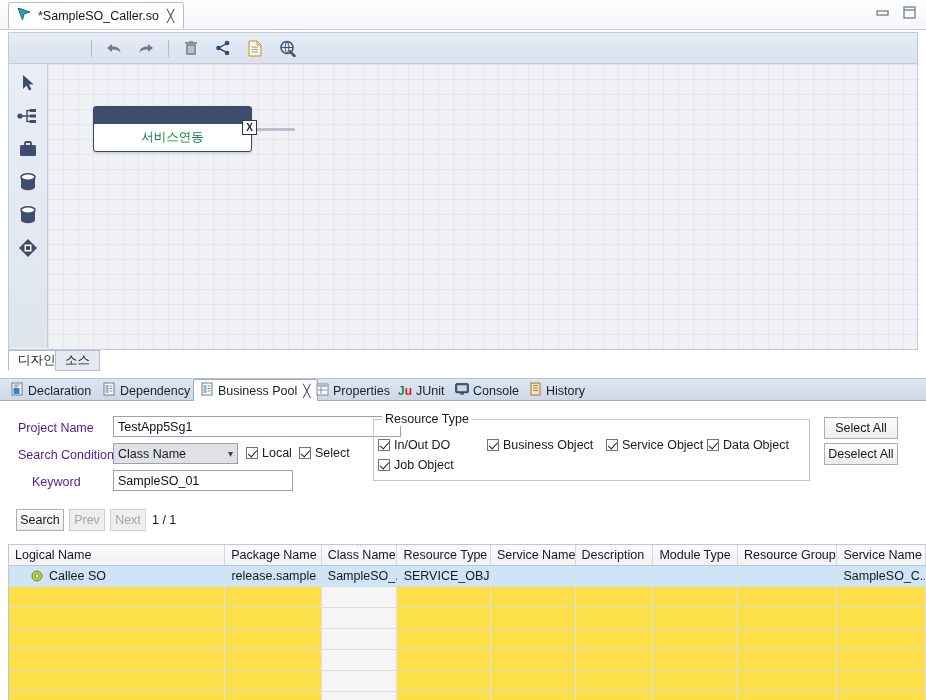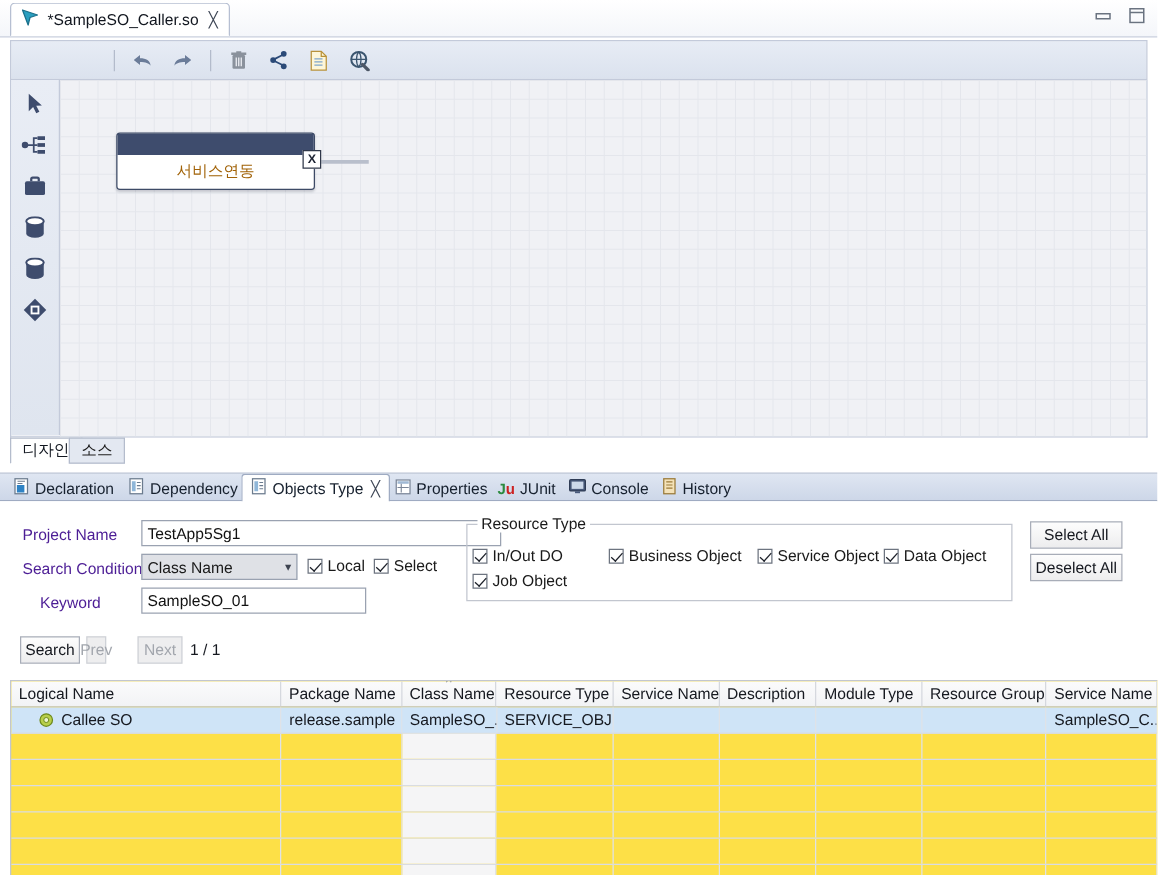--- a/index.html
+++ b/index.html
@@ -61,21 +61,21 @@
     background-image:
       linear-gradient(to right, #e4e6ec 1px, transparent 1px),
       linear-gradient(to bottom, #e4e6ec 1px, transparent 1px);
     background-size: 15px 15px;
     overflow:hidden;
   }
   .node { position:absolute; border:1px solid #3d4a66; border-radius:3px; background:#ffffff;
           box-shadow:0 1px 2px rgba(40,50,70,.22); }
   .node-head { background:#3e4c6d; height:17px; position:relative; }
   .node-body { display:flex; align-items:center; justify-content:center; height:100%;
-               font-size:12.5px; color:#a16207; }
+               font-size:12.5px; color:#15803d; }
   .node-a { left:45px; top:42px; width:159px; height:46px; }
   .node-b { left:245px; top:42px; width:157px; height:46px; }
   .xbadge { position:absolute; right:-6px; top:13px; width:15px; height:15px;
             border:1px solid #30384a; background:#fff; font-size:10px; font-weight:bold;
             display:flex; align-items:center; justify-content:center; color:#1a2030; cursor:pointer;}
   .connector { position:absolute; left:207px; top:64px; width:40px; height:3px; background:#b9bfcc;}
   .bolt { position:absolute; right:7px; top:2px; }
 
   
   .dstabs { position:absolute; left:8px; top:350px; width:910px; height:21px; }
@@ -299,21 +299,21 @@
     <span>Dependency</span>
   </div>
   <div class="vtab active" style="left:193px;">
     <span>
       <svg width="13" height="14" viewBox="0 0 13 14">
             <rect x="1" y="1" width="10" height="12" fill="#fff" stroke="#6b7b8e" stroke-width="1"></rect>
             <rect x="2.5" y="3" width="3" height="8" fill="#8fb6d8"></rect>
             <path d="M6.5 4 h3 M6.5 6.5 h3 M6.5 9 h3" stroke="#6b7b8e" stroke-width="0.9"></path>
           </svg>
     </span>
-    <span>Objects Type</span>
+    <span>Business Pool</span>
     <span class="tab-close">╳</span>
   </div>
   <div class="vtab" style="left:309px;">
     <span>
       <svg width="13" height="13" viewBox="0 0 13 13">
             <rect x="1" y="1" width="11" height="11" fill="#fff" stroke="#7b8698" stroke-width="1"></rect>
             <rect x="2" y="2" width="9" height="2" fill="#9fb8d4"></rect>
             <line x1="5" y1="4" x2="5" y2="11" stroke="#7b8698" stroke-width="0.9"></line>
             <line x1="2" y1="7" x2="11" y2="7" stroke="#7b8698" stroke-width="0.9"></line>
           </svg>
@@ -390,21 +390,21 @@
   </div>
   <div class="chk" style="left:378px; top:57px;">
     <span class="box on"></span>
     <span>Job Object</span>
   </div>
 
   <div class="btn" style="left:824px; top:16px; width:74px;">Select All</div>
   <div class="btn" style="left:824px; top:42px; width:74px;">Deselect All</div>
 
   <div class="btn" style="left:16px; top:108px; width:48px;">Search</div>
-  <div class="btn disabled" style="left:69px; top:108px; width:16px;">Prev</div>
+  <div class="btn disabled" style="left:69px; top:108px; width:36px;">Prev</div>
   <div class="btn disabled" style="left:110px; top:108px; width:36px;">Next</div>
   <span class="pageinfo" style="left:152px; top:112px;">1 / 1</span>
 </div>
 
 <div class="table">
   <div class="thead">
     <div class="th" style="width:220px;">
       <span>Logical Name</span>
     </div>
     <div class="th" style="width:98px;">

